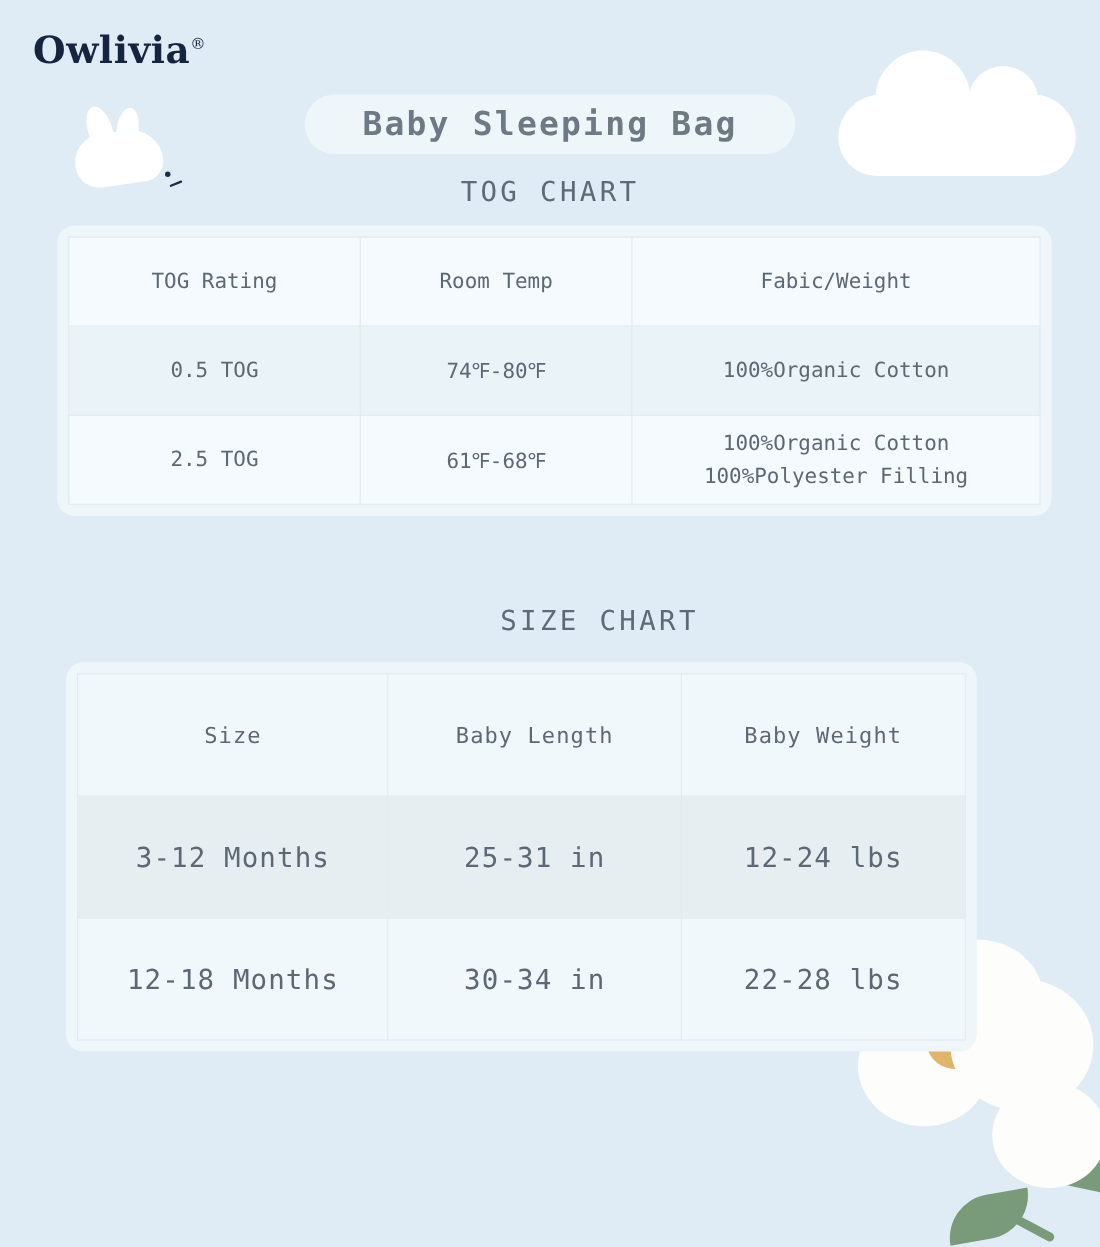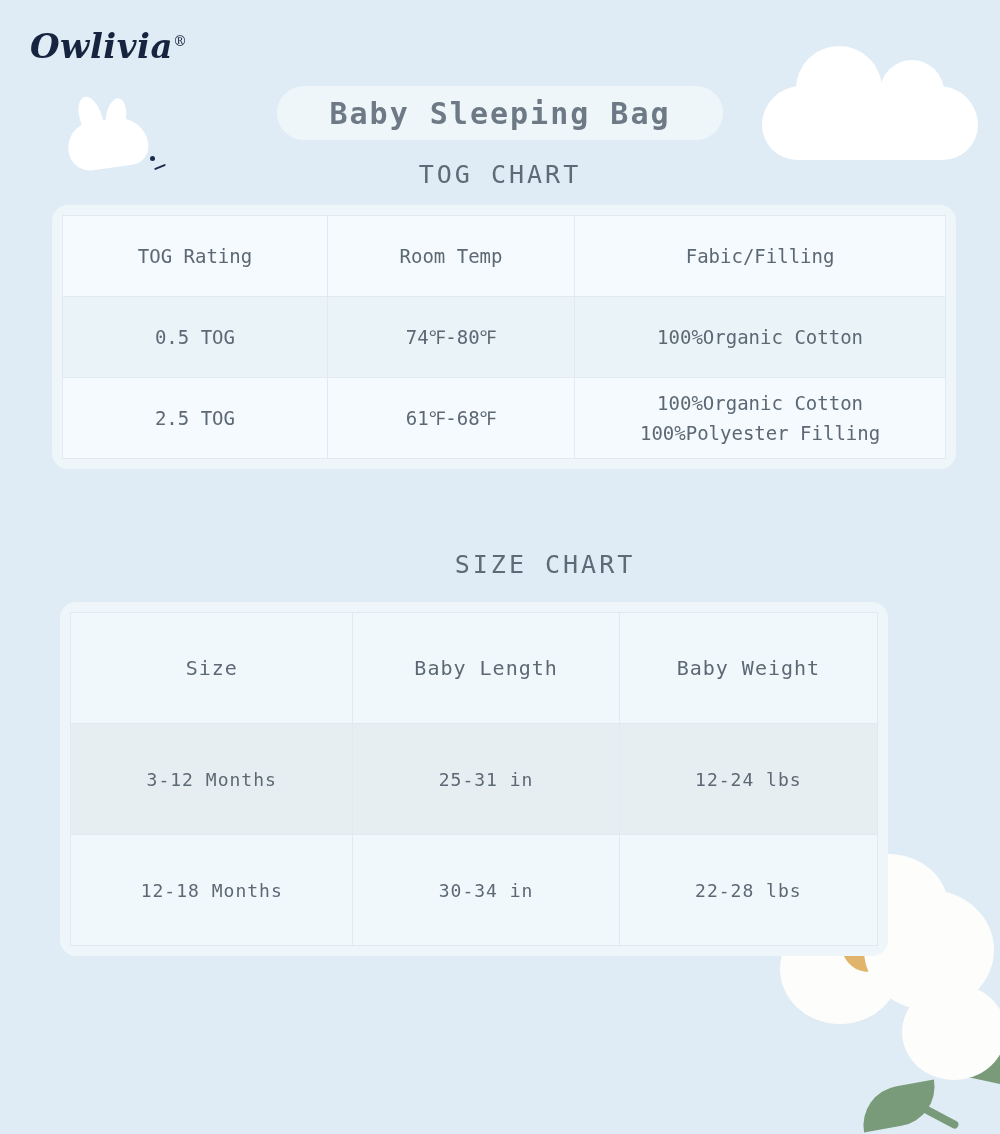--- a/index.html
+++ b/index.html
@@ -128,21 +128,20 @@
 
   
   .logo {
     position: absolute;
     top: 26px; left: 30px;
     font-family: "DejaVu Serif", serif;
     font-size: 34px;
     font-weight: 700;
     color: #16243f;
     letter-spacing: 0.5px;
-    font-style: italic;
   }
   .logo .reg {
     font-size: 14px;
     vertical-align: super;
     font-weight: 400;
   }
 
   .title-pill {
     position: absolute;
     top: 86px; left: 277px;
@@ -192,21 +191,21 @@
   
   #tog-table td { height: 81px; font-size: 19px; }
   #tog-table .hdr td { background: #f4fafd; font-size: 19px; color: #5c6874; }
   #tog-table tr:nth-child(2) td { background: #eaf3f8; margin-top: 26px; }
   #tog-table tr:nth-child(3) td { background: #f4fafd; }
   #tog-table .col-a { width: 30%; }
   #tog-table .col-b { width: 28%; }
   .stack-line { display: block; line-height: 1.6; }
 
   
-  #size-table td { height: 111px; font-size: 18px; letter-spacing: 1px; }
+  #size-table td { height: 111px; font-size: 25px; letter-spacing: 1px; }
   #size-table .hdr td { background: #f1f8fc; font-size: 20px; }
   #size-table tr:nth-child(2) td { background: #e7eef2; }
   #size-table tr:nth-child(3) td { background: #f1f8fc; }
   #size-table tr:nth-child(4) td { background: #e7eef2; }
   #size-table .col-a { width: 35%; }
   #size-table .col-b { width: 33%; }
 </style>
 </head>
 <body>
 
@@ -242,21 +241,21 @@
 </div>
 
 <div class="section-title" id="tog-title">TOG CHART</div>
 
 <div class="table-card" id="tog-card">
   <table id="tog-table">
     <tbody>
         <tr class="hdr">
       <td class="col-a">TOG Rating</td>
       <td class="col-b">Room Temp</td>
-      <td>Fabic/Filling</td>
+      <td>Fabic/Weight</td>
     </tr>
     <tr>
       <td>0.5 TOG</td>
       <td>74℉-80℉</td>
       <td>
         <span class="stack-line">100%Organic Cotton</span>
       </td>
     </tr>
     <tr>
       <td>2.5 TOG</td>

